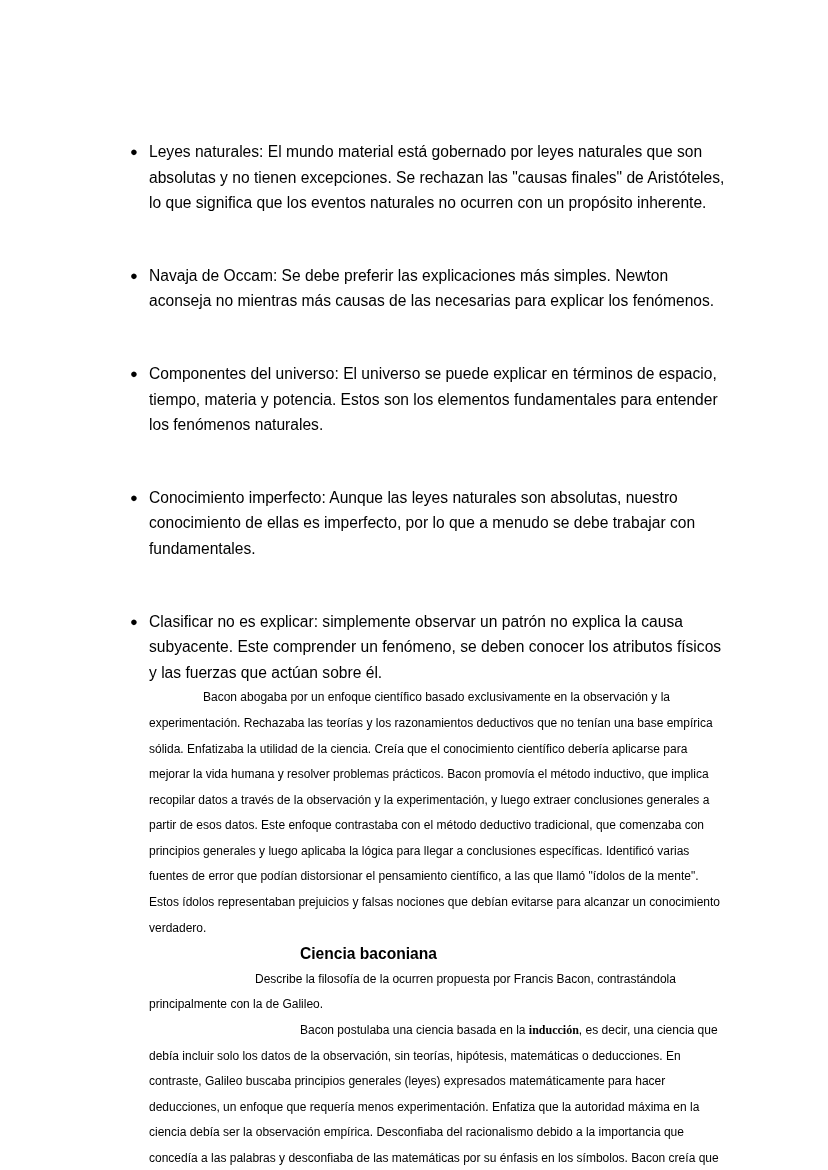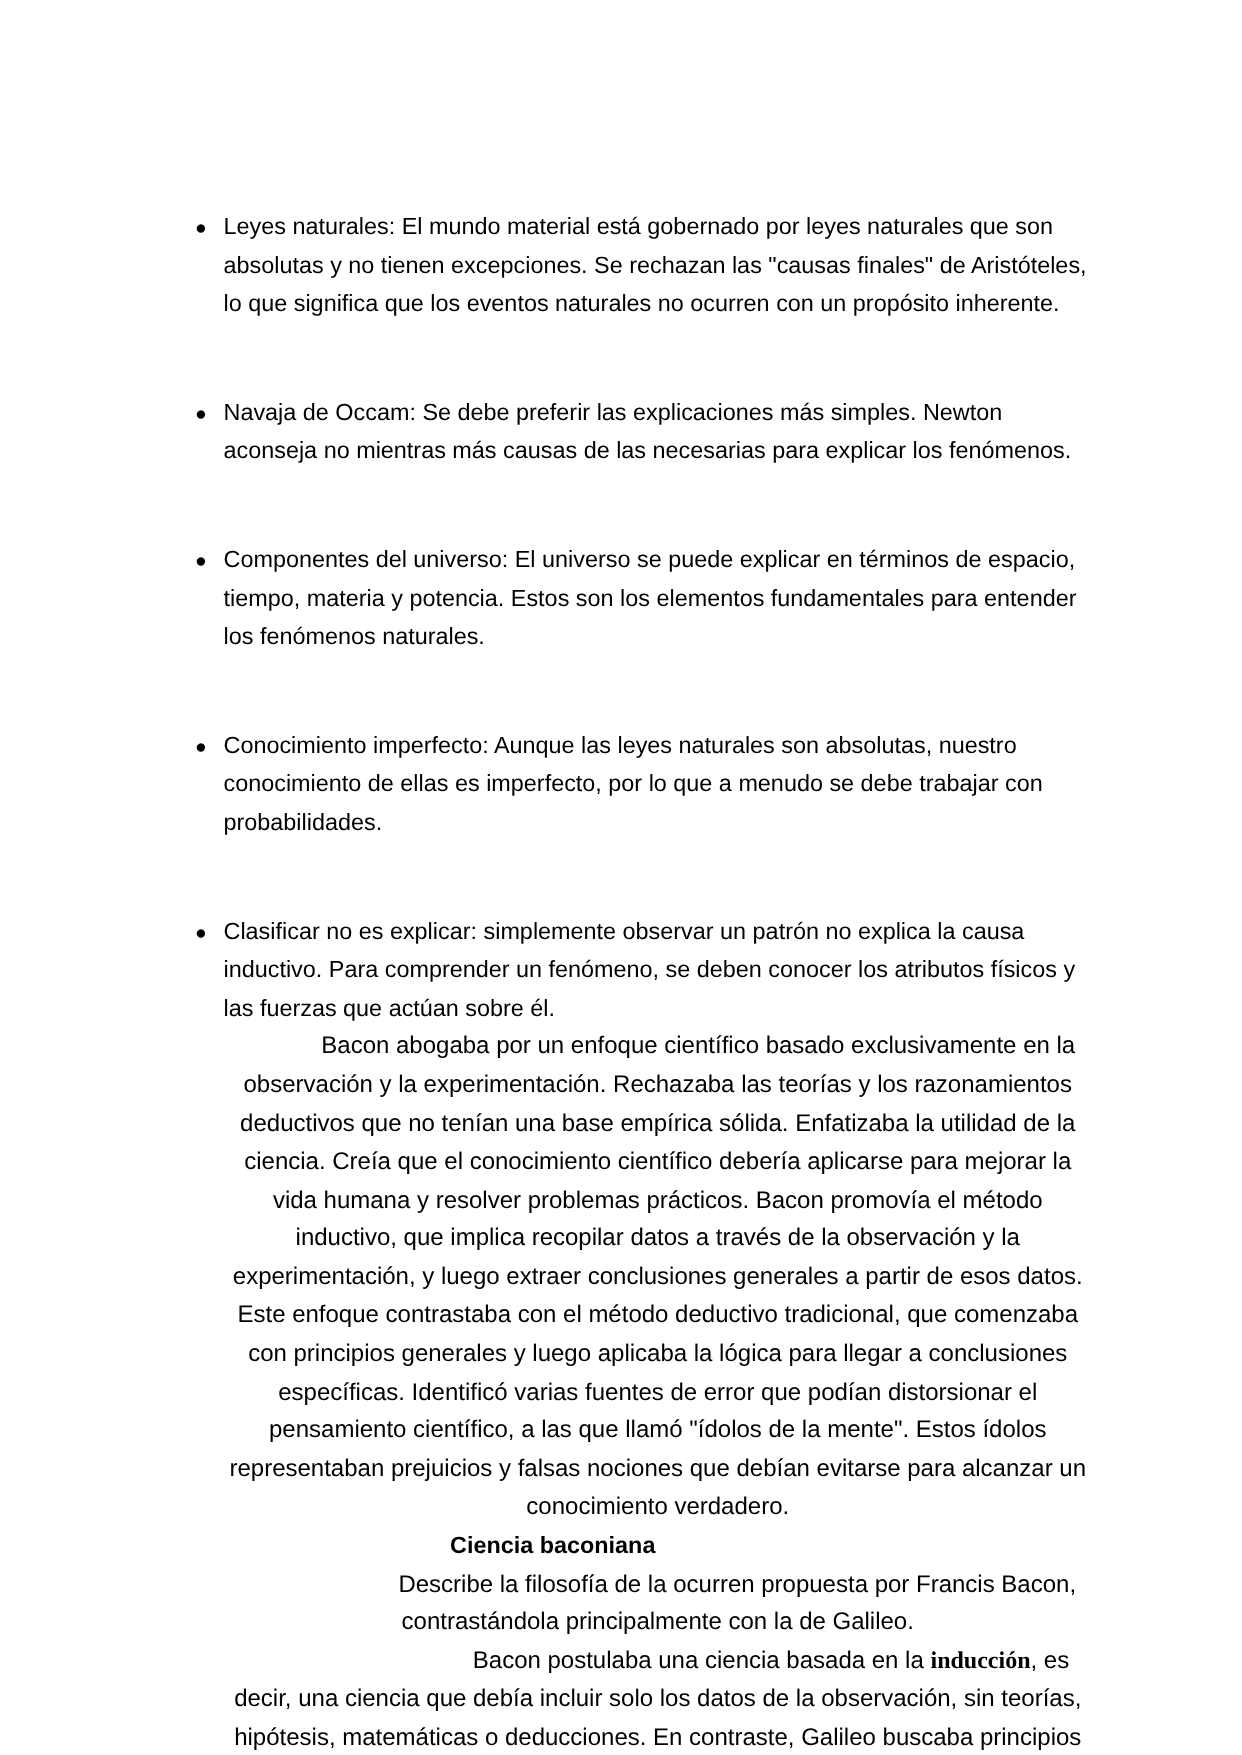--- a/index.html
+++ b/index.html
@@ -71,25 +71,25 @@
   }
   .heading-francis {
     padding-left: 87px;
   }
   .heading-ciencia {
     padding-left: 188px;
   }
 
   
   .para {
-    font-size: 16px;
+    font-size: 12px;
     line-height: 25.6px;
     color: #000;
     margin: 0;
-    text-align: center;
+    text-align: left;
     padding-left: 37px;
   }
   .para-indent-bacon {
     text-indent: 54px;
   }
   .para-indent-describe {
     text-indent: 106px;
   }
   .para-indent-postulaba {
     text-indent: 151px;
@@ -114,25 +114,25 @@
       <li class="bullet-item">
         <span class="bullet-marker">●</span>
         <span class="bullet-text">Navaja de Occam: Se debe preferir las explicaciones más simples. Newton aconseja no mientras más causas de las necesarias para explicar los fenómenos.</span>
       </li>
       <li class="bullet-item">
         <span class="bullet-marker">●</span>
         <span class="bullet-text">Componentes del universo: El universo se puede explicar en términos de espacio, tiempo, materia y potencia. Estos son los elementos fundamentales para entender los fenómenos naturales.</span>
       </li>
       <li class="bullet-item">
         <span class="bullet-marker">●</span>
-        <span class="bullet-text">Conocimiento imperfecto: Aunque las leyes naturales son absolutas, nuestro conocimiento de ellas es imperfecto, por lo que a menudo se debe trabajar con probabilidades.</span>
+        <span class="bullet-text">Conocimiento imperfecto: Aunque las leyes naturales son absolutas, nuestro conocimiento de ellas es imperfecto, por lo que a menudo se debe trabajar con fundamentales.</span>
       </li>
       <li class="bullet-item">
         <span class="bullet-marker">●</span>
-        <span class="bullet-text">Clasificar no es explicar: simplemente observar un patrón no explica la causa inductivo. Para comprender un fenómeno, se deben conocer los atributos físicos y las fuerzas que actúan sobre él.</span>
+        <span class="bullet-text">Clasificar no es explicar: simplemente observar un patrón no explica la causa subyacente. Este comprender un fenómeno, se deben conocer los atributos físicos y las fuerzas que actúan sobre él.</span>
       </li>
     </ul>
 
 
     <div class="para para-indent-bacon">Bacon abogaba por un enfoque científico basado exclusivamente en la observación y la experimentación. Rechazaba las teorías y los razonamientos deductivos que no tenían una base empírica sólida. Enfatizaba la utilidad de la ciencia. Creía que el conocimiento científico debería aplicarse para mejorar la vida humana y resolver problemas prácticos. Bacon promovía el método inductivo, que implica recopilar datos a través de la observación y la experimentación, y luego extraer conclusiones generales a partir de esos datos. Este enfoque contrastaba con el método deductivo tradicional, que comenzaba con principios generales y luego aplicaba la lógica para llegar a conclusiones específicas. Identificó varias fuentes de error que podían distorsionar el pensamiento científico, a las que llamó "ídolos de la mente". Estos ídolos representaban prejuicios y falsas nociones que debían evitarse para alcanzar un conocimiento verdadero.</div>
 
     <div class="heading heading-ciencia">Ciencia baconiana</div>
 
     <div class="para para-indent-describe">Describe la filosofía de la ocurren propuesta por Francis Bacon, contrastándola principalmente con la de Galileo.</div>
 

